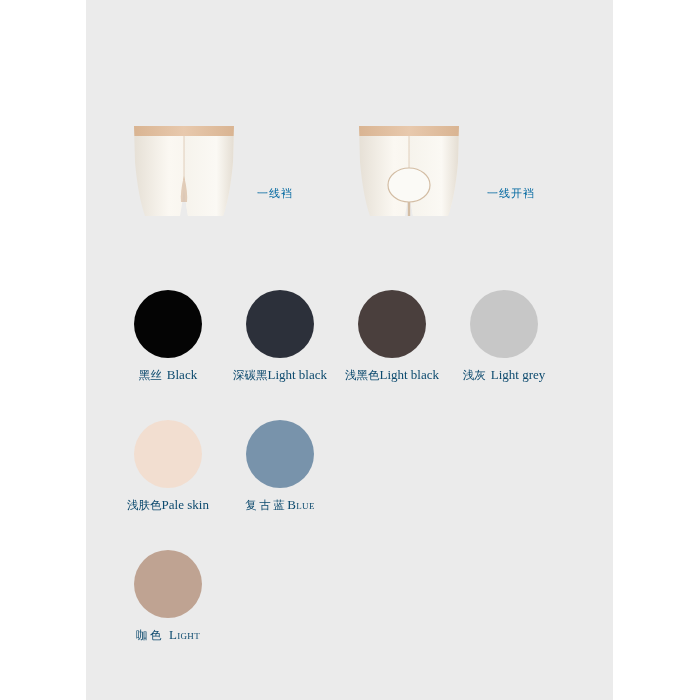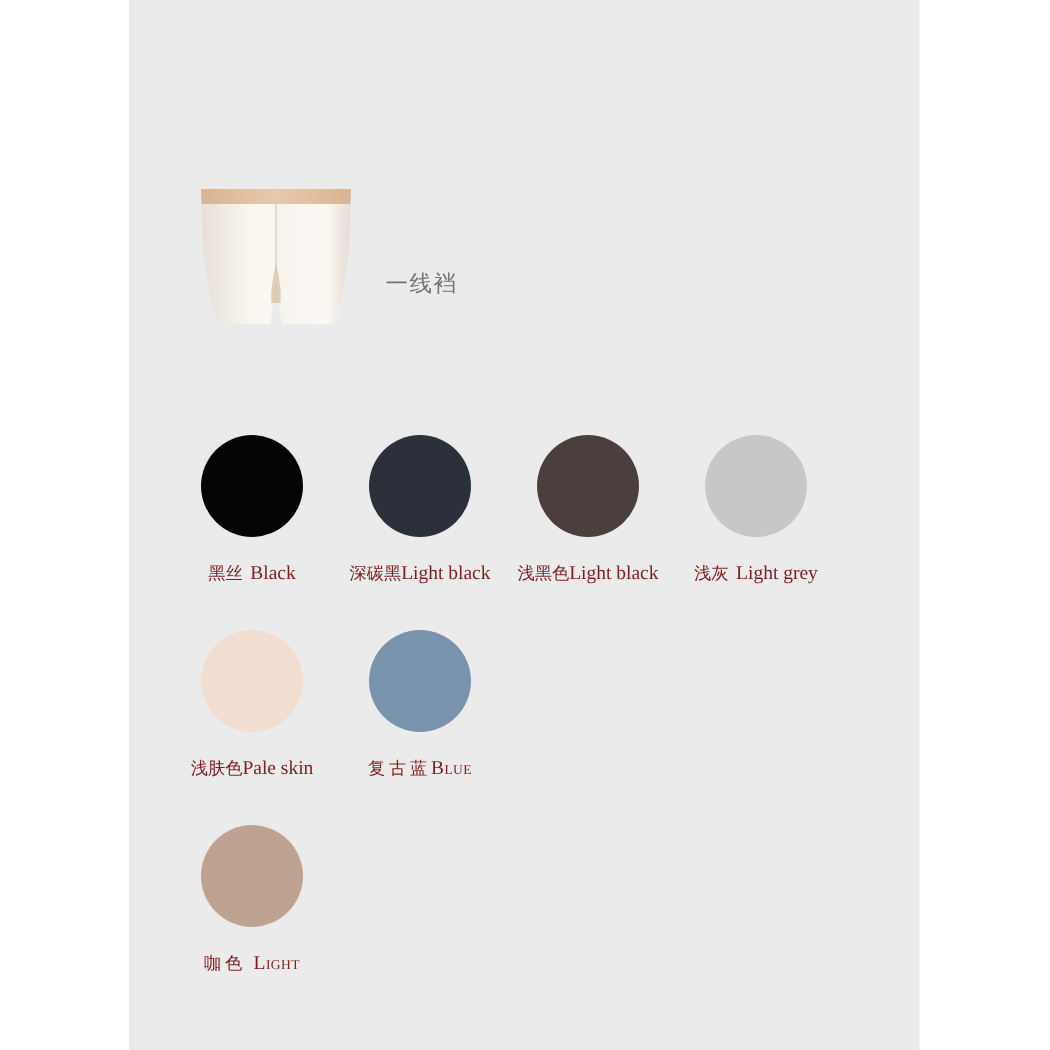--- a/index.html
+++ b/index.html
@@ -21,23 +21,23 @@
   
   .styles{position:absolute;left:0;top:96px;width:527px;height:150px;}
   .style-block{position:absolute;top:0;height:150px;}
   .style-a{left:40px;width:230px;}
   .style-b{left:265px;width:250px;}
 
   .fig{position:absolute;left:0;top:14px;width:116px;height:108px;}
   .fig svg{display:block;}
 
   .style-label{
-    position:absolute;top:84px;
+    position:absolute;top:90px;
     font-family:"DejaVu Sans","Liberation Sans",sans-serif;
-    font-size:15px;color:#737373;letter-spacing:1px;white-space:nowrap;
+    font-size:11px;color:#0369a1;letter-spacing:1px;white-space:nowrap;
   }
   .style-a .style-label{left:131px;}
   .style-b .style-label{left:136px;}
 
   
   .swatches{position:absolute;left:0;top:290px;width:527px;}
   .sw-row{position:relative;height:130px;}
   .sw{
     position:absolute;top:0;width:112px;
     text-align:center;
@@ -46,23 +46,23 @@
   .sw:nth-child(2){left:138px;}
   .sw:nth-child(3){left:250px;}
   .sw:nth-child(4){left:362px;}
 
   .dot{
     width:68px;height:68px;border-radius:50%;
     margin:0 auto;
     display:block;
   }
   .cap{
-    margin-top:17px;
+    margin-top:10px;
     font-size:12.5px;
-    color:#7f1d1d;
+    color:#0c4a6e;
     white-space:nowrap;
     line-height:1;
   }
   .cap .zh{font-family:"DejaVu Sans","Liberation Sans",sans-serif;font-size:11.5px;}
   .cap .en{font-family:"Liberation Serif","DejaVu Serif",serif;font-size:13px;}
   .cap .sc{font-variant:small-caps;font-size:13px;letter-spacing:.3px;text-align:center;}
   .cap .sp{letter-spacing:2.5px;text-align:center;}
   .cap .gap{display:inline-block;width:5px;}
 </style>
 </head>
@@ -97,20 +97,33 @@
             <path d="M8 16 L108 16 L107 52 Q104 86 97 106 L62 106 Q58 84 58 70 Q58 84 54 106 L19 106 Q12 86 9 52 Z" fill="url(#legL)"></path>
             <path d="M58 16 L108 16 L107 52 Q104 86 97 106 L62 106 Q58 84 58 70 Z" fill="url(#legR)"></path>
             <path d="M8 16 L108 16 L107.6 26 L8.4 26 Z" fill="url(#band1)"></path>
             <path d="M58 26 L58 70" stroke="#d9c3ab" stroke-width="1" fill="none" opacity=".75"></path>
             <path d="M58 66 Q54 82 55 92 L61 92 Q62 82 58 66 Z" fill="#cfab8d" opacity=".55"></path>
           </svg>
         </div>
         <span class="style-label">一线裆</span>
       </div>
 
+      <div class="style-block style-b">
+        <div class="fig">
+          <svg width="116" height="108" viewBox="0 0 116 108">
+            <path d="M8 16 L108 16 L107 52 Q104 86 97 106 L62 106 Q58 84 58 70 Q58 84 54 106 L19 106 Q12 86 9 52 Z" fill="url(#legL)"></path>
+            <path d="M58 16 L108 16 L107 52 Q104 86 97 106 L62 106 Q58 84 58 70 Z" fill="url(#legR)"></path>
+            <path d="M8 16 L108 16 L107.6 26 L8.4 26 Z" fill="url(#band1)"></path>
+            <path d="M58 26 L58 60" stroke="#d9c3ab" stroke-width="1" fill="none" opacity=".75"></path>
+            <ellipse cx="58" cy="75" rx="21" ry="17" fill="#fbfaf6" stroke="#d3bda4" stroke-width="1.2"></ellipse>
+            <path d="M58 92 L58 106" stroke="#d3bda4" stroke-width="2.4" fill="none"></path>
+          </svg>
+        </div>
+        <span class="style-label">一线开裆</span>
+      </div>
 
     </div>
 
     <div class="swatches">
 
       <div class="sw-row">
         <div class="sw">
           <span class="dot" style="background:#040404"></span>
           <div class="cap"><span class="zh">黑丝</span><span class="gap"></span><span class="en">Black</span></div>
         </div>

